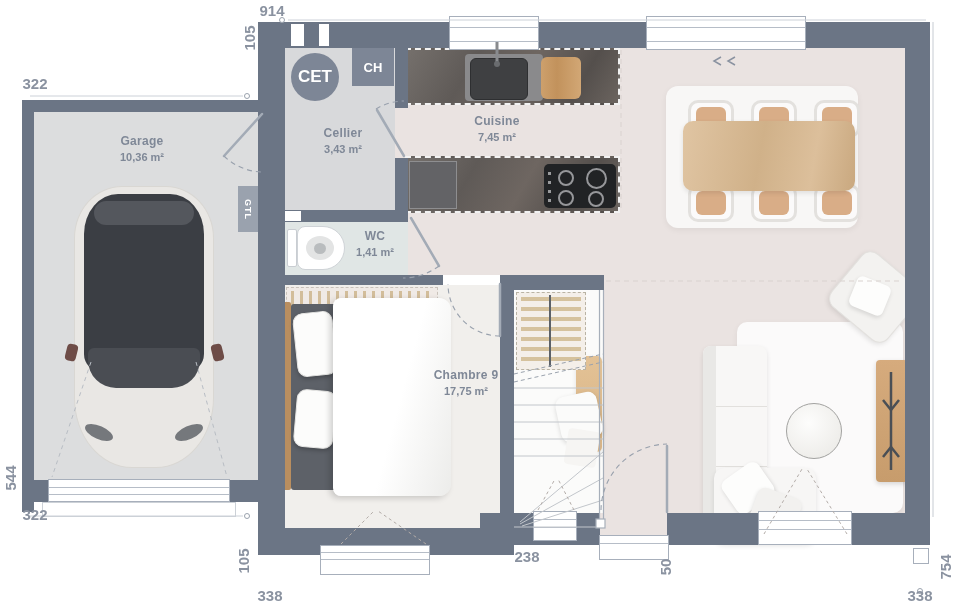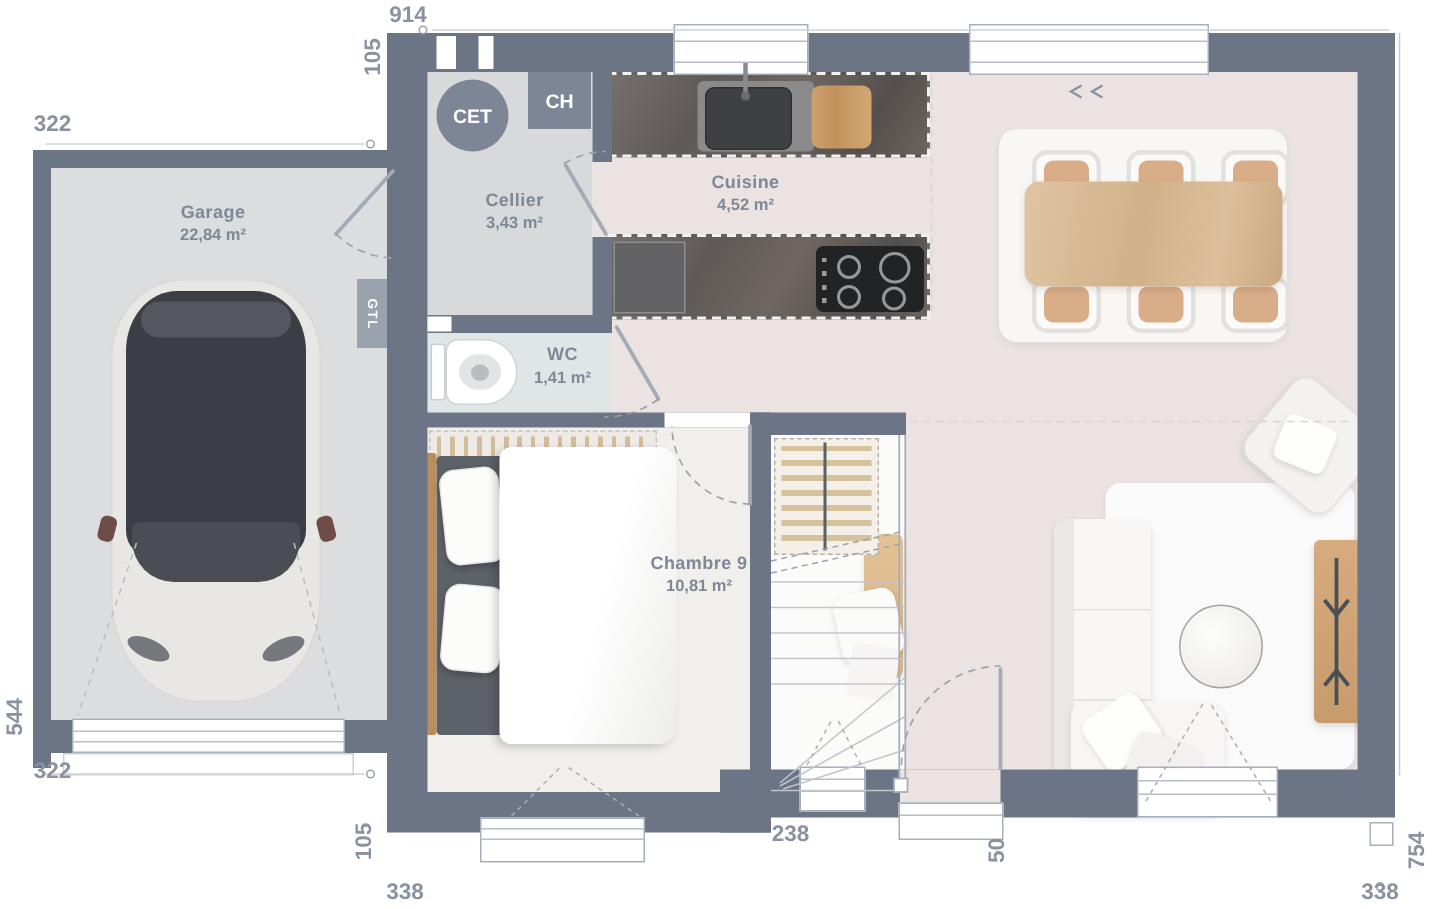--- a/index.html
+++ b/index.html
@@ -164,21 +164,21 @@
   <div class="gap" style="left:600px;top:513px;width:67px;height:22px;background:var(--floor,#eae3e1);"></div>
   <div class="win" style="left:599px;top:535px;width:70px;height:25px;">
       <i style="top:7px;"></i>
     </div>
   <div class="win" style="left:758px;top:511px;width:94px;height:34px;">
       <i style="top:8px;"></i>
       <i style="top:17px;"></i>
     </div>
   <div class="win" style="left:913px;top:548px;width:16px;height:16px;"></div>
 
-  <div class="badge" style="left:291px;top:53px;width:48px;height:48px;border-radius:50%;font-size:13px;text-align:center;">
+  <div class="badge" style="left:291px;top:53px;width:48px;height:48px;border-radius:50%;font-size:17px;text-align:center;">
     <span>CET</span>
   </div>
   <div class="badge" style="left:352px;top:48px;width:42px;height:38px;font-size:13px;">
     <span>CH</span>
   </div>
   <div class="badge" style="left:238px;top:186px;width:20px;height:46px;background:var(--gtl,#9aa2ae);font-size:9px;writing-mode:vertical-rl;letter-spacing:1px;">
     <span>GTL</span>
   </div>
 
   <div class="abs" style="left:287px;top:229px;width:10px;height:38px;background:#fff;border:1px solid #c9cdd2;border-radius:2px;box-sizing:border-box;"></div>
@@ -271,37 +271,37 @@
         <circle cx="247" cy="96" r="2.5"></circle>
       <circle cx="247" cy="516" r="2.5"></circle>
         <circle cx="920" cy="591" r="2.5"></circle>
     </g>
 
     <line x1="933" y1="22" x2="933" y2="517" stroke="#c6cbd2" stroke-width="1"></line>
   </svg>
 
   <div class="room-label" style="left:142px;top:133px;">
     <div class="nm">Garage</div>
-    <div class="ar">22,84 m²</div>
+    <div class="ar">10,36 m²</div>
   </div>
   <div class="room-label" style="left:343px;top:125px;">
     <div class="nm">Cellier</div>
     <div class="ar">3,43 m²</div>
   </div>
   <div class="room-label" style="left:497px;top:113px;">
     <div class="nm">Cuisine</div>
-    <div class="ar">4,52 m²</div>
+    <div class="ar">7,45 m²</div>
   </div>
   <div class="room-label" style="left:375px;top:228px;text-align:center;">
     <div class="nm">WC</div>
     <div class="ar">1,41 m²</div>
   </div>
   <div class="room-label" style="left:466px;top:367px;">
     <div class="nm">Chambre 9</div>
-    <div class="ar">10,81 m²</div>
+    <div class="ar">17,75 m²</div>
   </div>
 
   <div class="dim" style="left:272px;top:10px;">914</div>
   <div class="dim v" style="left:249px;top:38px;">105</div>
   <div class="dim" style="left:35px;top:83px;">322</div>
   <div class="dim v" style="left:10px;top:478px;">544</div>
   <div class="dim" style="left:35px;top:514px;">322</div>
   <div class="dim v" style="left:243px;top:561px;">105</div>
   <div class="dim" style="left:270px;top:595px;">338</div>
   <div class="dim" style="left:527px;top:556px;">238</div>

